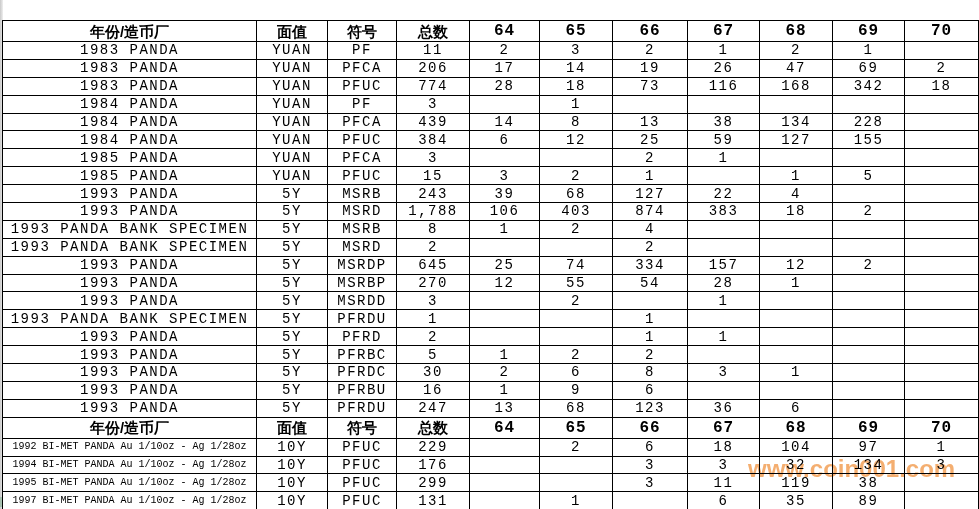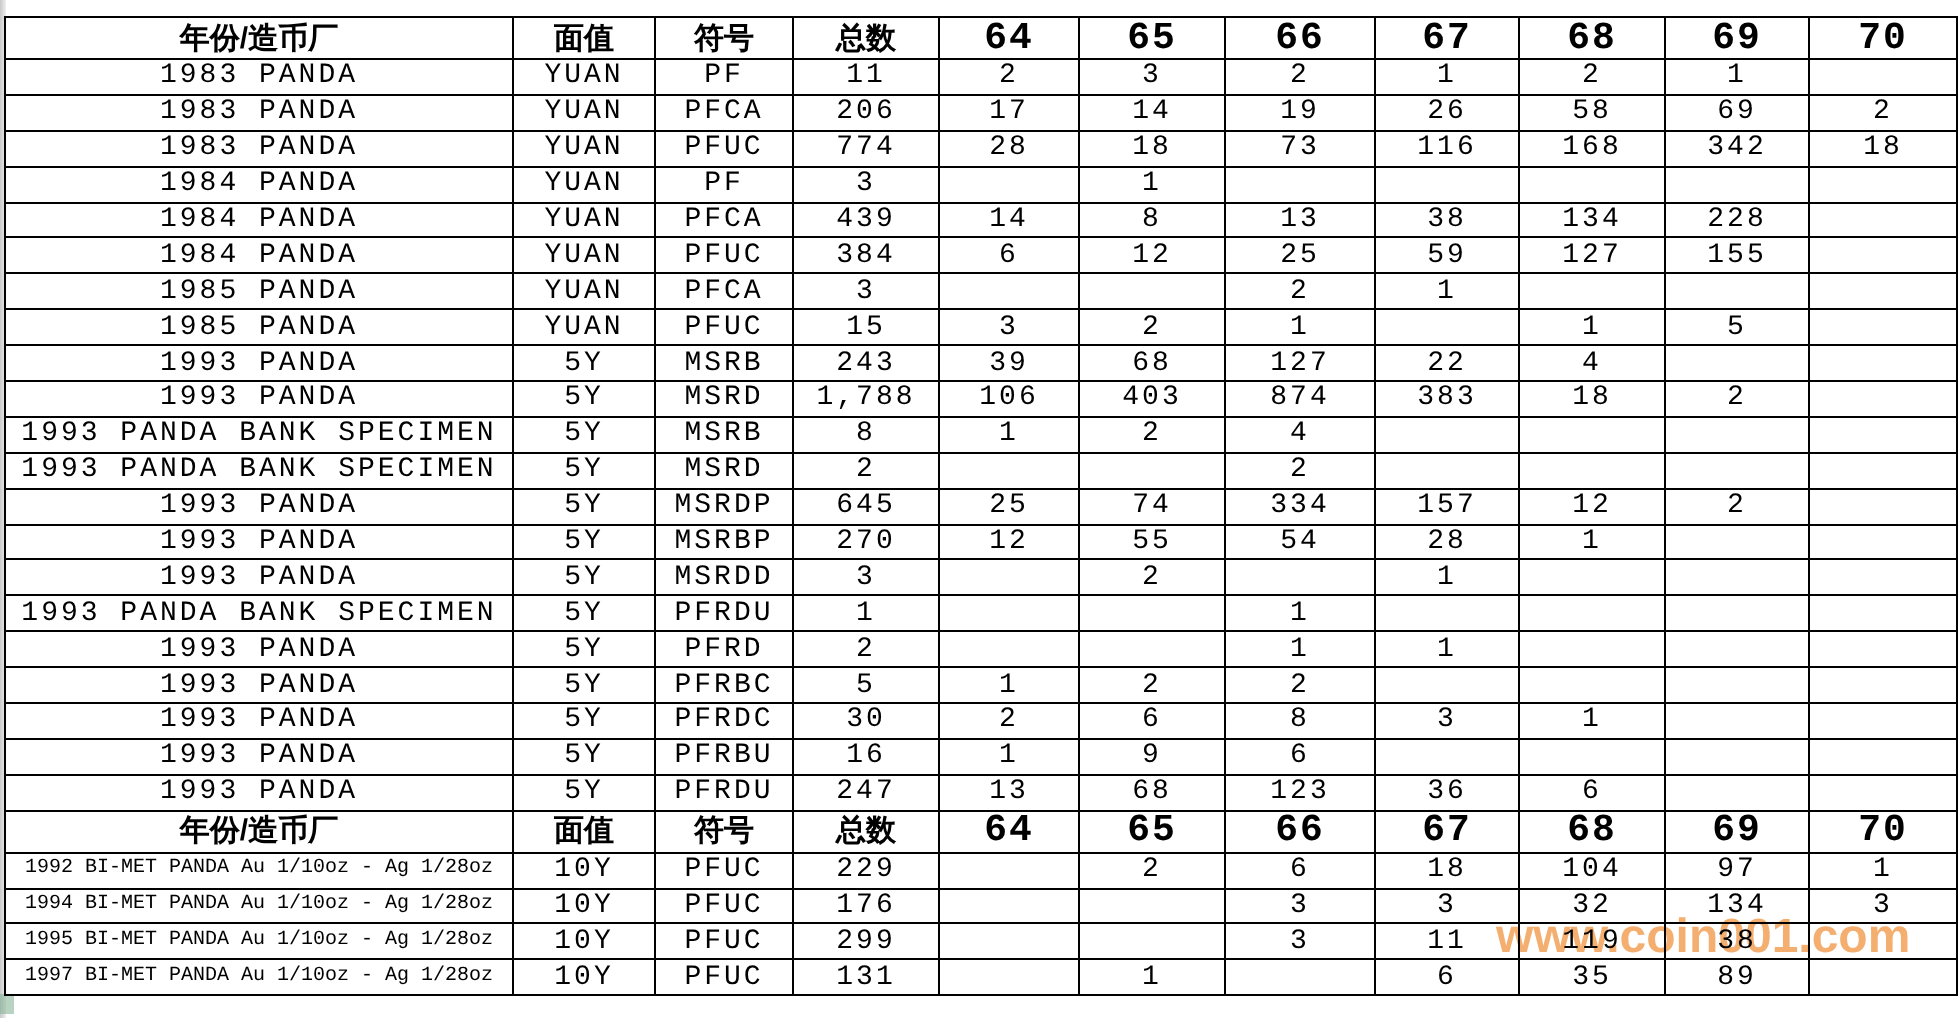--- a/index.html
+++ b/index.html
@@ -2,31 +2,31 @@
 <html><head>
 <meta charset="utf-8">
 <style>
   * { margin:0; padding:0; box-sizing:border-box; }
   html,body { width:979px; height:509px; background:#ffffff; overflow:hidden; position:relative;
               font-family:"Liberation Mono","DejaVu Sans Mono",monospace; }
   .edge-strip { position:absolute; left:0; top:0; width:3px; height:509px;
                 background:linear-gradient(to right,#c8c8c8,#efefef); }
   .corner-mark { position:absolute; left:0; top:497px; width:7px; height:10px;
                  background:#7fae8f; opacity:.55; }
-  .sheet { position:absolute; left:2px; top:8px; }
+  .sheet { position:absolute; left:2px; top:20px; }
   table { border-collapse:collapse; table-layout:fixed; width:977px; background:#fff; }
   td, th { border:1px solid #000; text-align:center; vertical-align:middle;
            padding:0; overflow:hidden; white-space:nowrap; line-height:1; }
   tr.data-row { height:17.9px; }
   tr.data-row td { font-size:14px; letter-spacing:1.5px; color:#000; }
   tr.header-row { height:21px; }
   tr.header-row th { font-weight:bold; font-size:15px; color:#000;
                      font-family:"Liberation Sans","DejaVu Sans",sans-serif; }
   tr.header-row th.grade-h { font-family:"Liberation Mono","DejaVu Sans Mono",monospace;
-                             font-size:19px; letter-spacing:1px; }
+                             font-size:16px; letter-spacing:1px; }
   tr.bimet td:first-child { font-size:10px; letter-spacing:0; }
   .watermark { position:absolute; left:748px; top:455px; width:240px;
                font-family:"Liberation Sans","DejaVu Sans",sans-serif;
                font-weight:bold; font-size:24px; letter-spacing:0px;
                opacity:.85; mix-blend-mode:multiply; pointer-events:none; }
 </style>
 </head>
 <body>
 
 <div class="edge-strip"></div>
@@ -76,21 +76,21 @@
         </tr>
         <tr class="data-row">
           <td>1983 PANDA</td>
           <td>YUAN</td>
           <td>PFCA</td>
           <td>206</td>
           <td>17</td>
           <td>14</td>
           <td>19</td>
           <td>26</td>
-          <td>58</td>
+          <td>47</td>
           <td>69</td>
           <td>2</td>
         </tr>
         <tr class="data-row">
           <td>1983 PANDA</td>
           <td>YUAN</td>
           <td>PFUC</td>
           <td>774</td>
           <td>28</td>
           <td>18</td>

